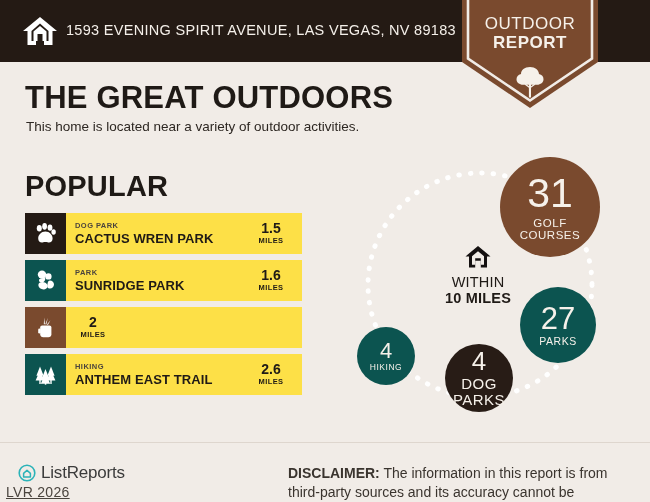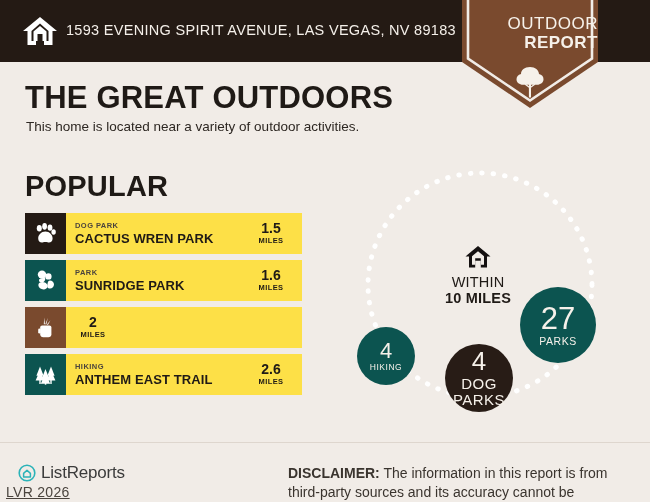--- a/index.html
+++ b/index.html
@@ -36,21 +36,21 @@
 
   
   .badge {
     position: absolute; left: 462px; top: 0;
     width: 136px; height: 108px;
     z-index: 6;
   }
   .badge-label {
     position: absolute;
     left: 0; top: 14px; width: 136px;
-    text-align: right;
+    text-align: center;
     color: #f6f1ea;
     line-height: 19px;
     letter-spacing: 0.5px;
     z-index: 3;
     pointer-events: none;
   }
   .badge-l1 { font-size: 17px; font-weight: 400; display:block; }
   .badge-l2 { font-size: 17px; font-weight: 700; display:block; }
   .badge-tree {
     position: absolute; left: 50%; top: 66px;
@@ -313,20 +313,25 @@
       <span class="center-home">
         <svg viewBox="0 0 26 24" width="26" height="24" aria-hidden="true">
           <path fill="#141010" d="M13 1 L25.5 11.4 L22 11.4 L22 22.5 L15.8 22.5 L15.8 15.8 L10.2 15.8 L10.2 22.5 L4 22.5 L4 11.4 L0.5 11.4 Z"></path>
           <path fill="#f1ece7" d="M13 6.2 L19 11.2 L19 19.8 L15.8 19.8 L15.8 13.2 L10.2 13.2 L10.2 19.8 L7 19.8 L7 11.2 Z"></path>
         </svg>
       </span>
       <div class="center-l1">WITHIN</div>
       <div class="center-l2">10 MILES</div>
     </div>
 
+    <div class="bubble b-golf">
+      <div class="bnum">31</div>
+      <div class="blab">GOLF</div>
+      <div class="blab">COURSES</div>
+    </div>
 
     <div class="bubble b-parks">
       <div class="bnum">27</div>
       <div class="blab">PARKS</div>
     </div>
 
     <div class="bubble b-dog">
       <div class="bnum">4</div>
       <div class="blab">DOG</div>
       <div class="blab">PARKS</div>

